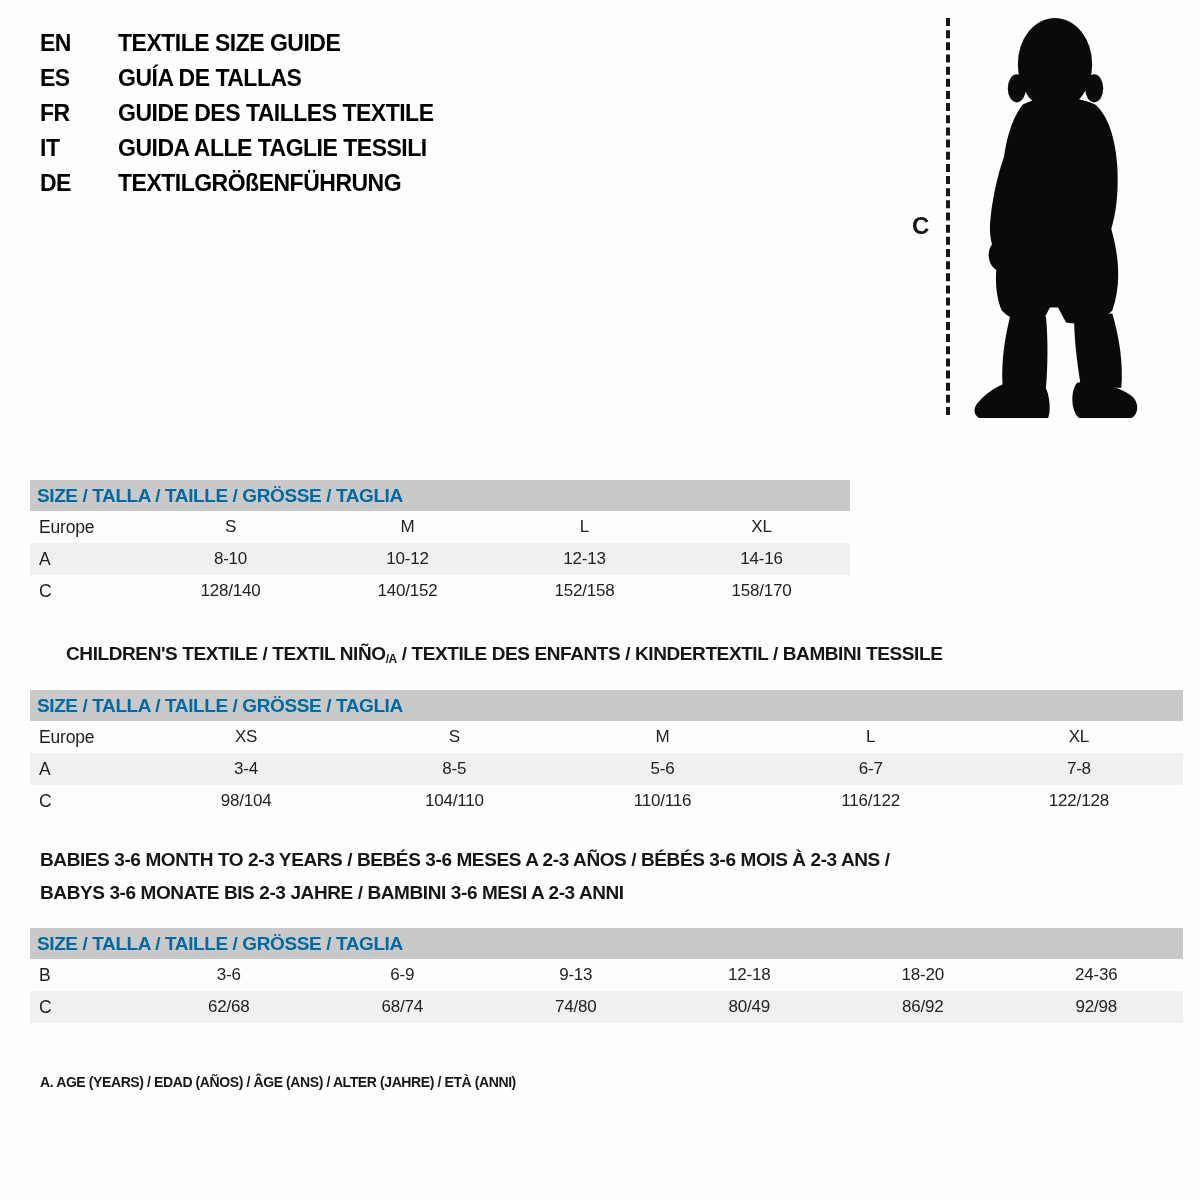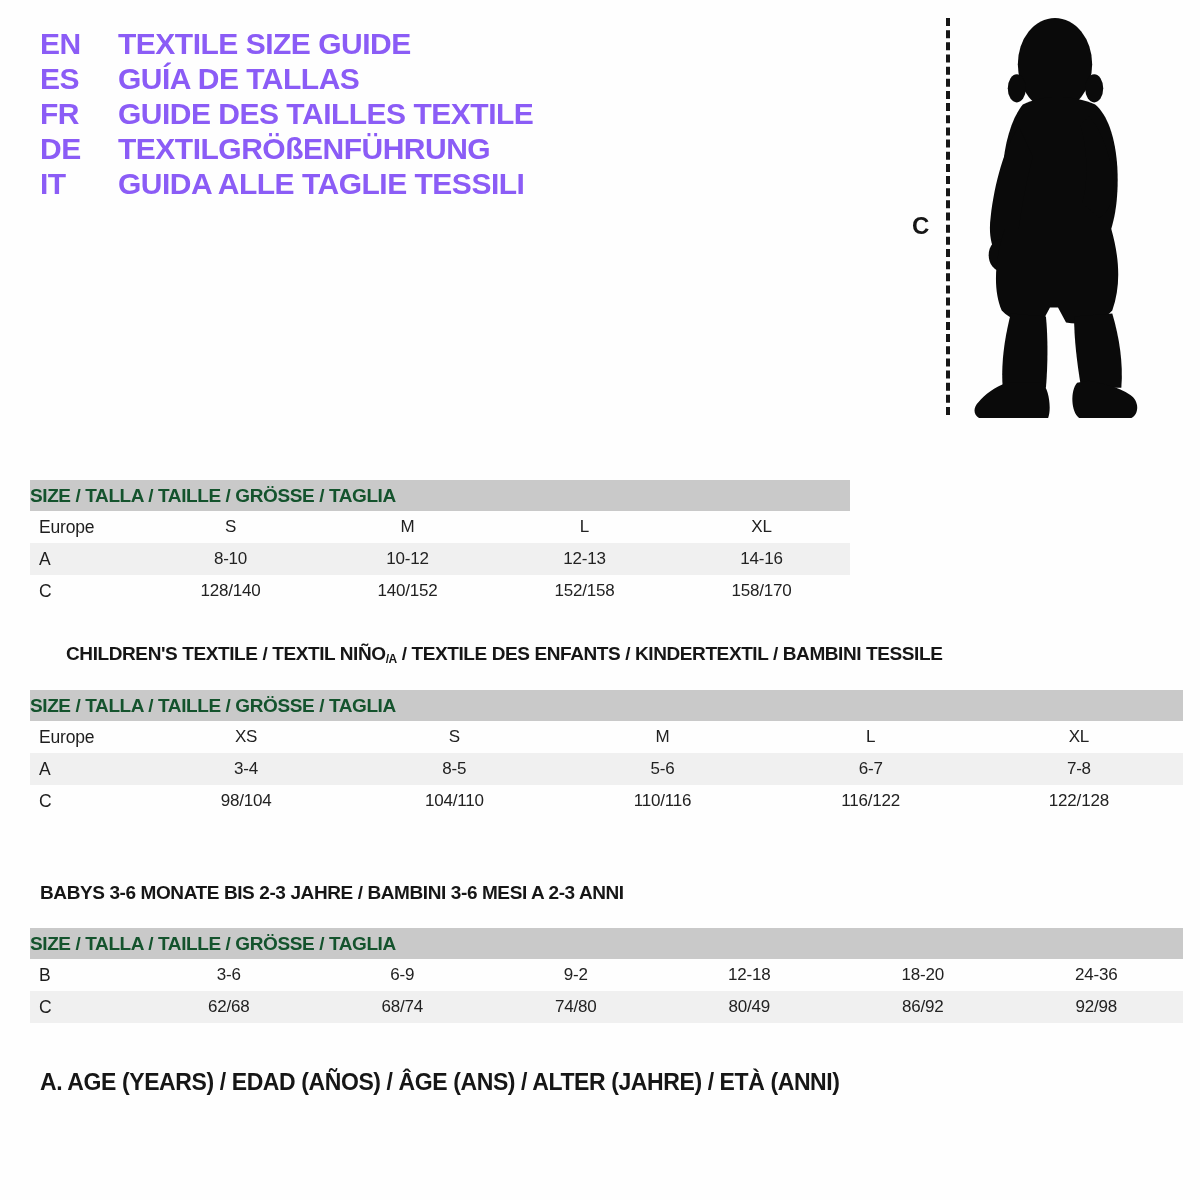--- a/index.html
+++ b/index.html
@@ -4,47 +4,47 @@
 <style>
   html,body{margin:0;padding:0;background:#fff;}
   #canvas{
     position:relative;width:1200px;height:1200px;background:#fefefe;
     font-family:"Liberation Sans",sans-serif;color:#1c1c1c;overflow:hidden;
   }
   
   .lang-list{position:absolute;left:40px;top:26px;}
   .lang-row{display:grid;grid-template-columns:78px auto;height:35px;align-items:center;}
   .lang-code,.lang-label{
-    font-weight:bold;font-size:30px;letter-spacing:-0.5px;color:#8b5cf6;white-space:nowrap;
+    font-weight:bold;font-size:23px;letter-spacing:-0.5px;color:#000000;white-space:nowrap;
   }
   
   .measure-line{position:absolute;left:946px;top:18px;height:397px;width:0;
     border-left:4px dashed #161616;}
   .measure-label{position:absolute;left:912px;top:212px;font-size:24px;font-weight:bold;color:#161616;}
   .silhouette{position:absolute;left:970px;top:16px;width:172px;height:402px;}
   
   .sec-title{
     position:absolute;left:40px;font-size:19px;font-weight:bold;color:#161616;
     letter-spacing:-0.4px;white-space:nowrap;
   }
   .sec-title sub{font-size:12px;vertical-align:-3px;}
   
   .size-table{position:absolute;left:30px;}
   .thead{
     height:31px;background:#c9c9c9;display:flex;align-items:center;
-    font-size:19px;font-weight:bold;color:#14532d;letter-spacing:-0.4px;padding-left:0;
+    font-size:19px;font-weight:bold;color:#0369a1;letter-spacing:-0.4px;padding-left:7px;
   }
   .trow{display:grid;height:32px;align-items:center;font-size:17px;letter-spacing:-0.2px;color:#222;}
   .trow.shaded{background:#f0f0f0;}
   .rlabel{padding-left:9px;text-align:left;font-size:17.5px;color:#1e1e1e;}
   .cell{text-align:center;}
   
   .legend{position:absolute;left:40px;top:1066px;}
   .legend-line{
-    font-size:23px;font-weight:bold;color:#161616;letter-spacing:-0.4px;
+    font-size:14px;font-weight:bold;color:#161616;letter-spacing:-0.4px;
     height:32.5px;display:flex;align-items:center;white-space:nowrap;
   }
 </style>
 </head>
 <body>
 
 <div id="canvas">
 
   <div class="lang-list">
     <div class="lang-row">
@@ -53,26 +53,26 @@
     </div>
     <div class="lang-row">
       <span class="lang-code">ES</span>
       <span class="lang-label">GUÍA DE TALLAS</span>
     </div>
     <div class="lang-row">
       <span class="lang-code">FR</span>
       <span class="lang-label">GUIDE DES TAILLES TEXTILE</span>
     </div>
     <div class="lang-row">
+      <span class="lang-code">IT</span>
+      <span class="lang-label">GUIDA ALLE TAGLIE TESSILI</span>
+    </div>
+    <div class="lang-row">
       <span class="lang-code">DE</span>
       <span class="lang-label">TEXTILGRÖßENFÜHRUNG</span>
-    </div>
-    <div class="lang-row">
-      <span class="lang-code">IT</span>
-      <span class="lang-label">GUIDA ALLE TAGLIE TESSILI</span>
     </div>
   </div>
 
   <div class="measure-line"></div>
   <div class="measure-label">C</div>
   <svg class="silhouette" viewBox="0 0 170 400" aria-hidden="true">
     <g fill="#0a0a0a" stroke="none">
       <ellipse cx="84" cy="48" rx="37" ry="46"></ellipse>
       <ellipse cx="46" cy="72" rx="9" ry="14"></ellipse>
       <ellipse cx="123" cy="72" rx="9" ry="14"></ellipse>
@@ -135,28 +135,29 @@
       <div class="trow" style="grid-template-columns: 112px repeat(5, 1fr);">
         <div class="rlabel">C</div>
         <div class="cell">98/104</div>
         <div class="cell">104/110</div>
         <div class="cell">110/116</div>
         <div class="cell">116/122</div>
         <div class="cell">122/128</div>
       </div>
     </div>
 
+  <div class="sec-title" style="top:849px;">BABIES 3-6 MONTH TO 2-3 YEARS / BEBÉS 3-6 MESES A 2-3 AÑOS / BÉBÉS 3-6 MOIS À 2-3 ANS /</div>
   <div class="sec-title" style="top:882px;">BABYS 3-6 MONATE BIS 2-3 JAHRE / BAMBINI 3-6 MESI A 2-3 ANNI</div>
   <div class="size-table" style="top:928px;width:1153px;">
       <div class="thead">SIZE / TALLA / TAILLE / GRÖSSE / TAGLIA</div>
       <div class="trow" style="grid-template-columns: 112px repeat(6, 1fr);">
         <div class="rlabel">B</div>
         <div class="cell">3-6</div>
         <div class="cell">6-9</div>
-        <div class="cell">9-2</div>
+        <div class="cell">9-13</div>
         <div class="cell">12-18</div>
         <div class="cell">18-20</div>
         <div class="cell">24-36</div>
       </div>
       <div class="trow shaded" style="grid-template-columns: 112px repeat(6, 1fr);">
         <div class="rlabel">C</div>
         <div class="cell">62/68</div>
         <div class="cell">68/74</div>
         <div class="cell">74/80</div>
         <div class="cell">80/49</div>

